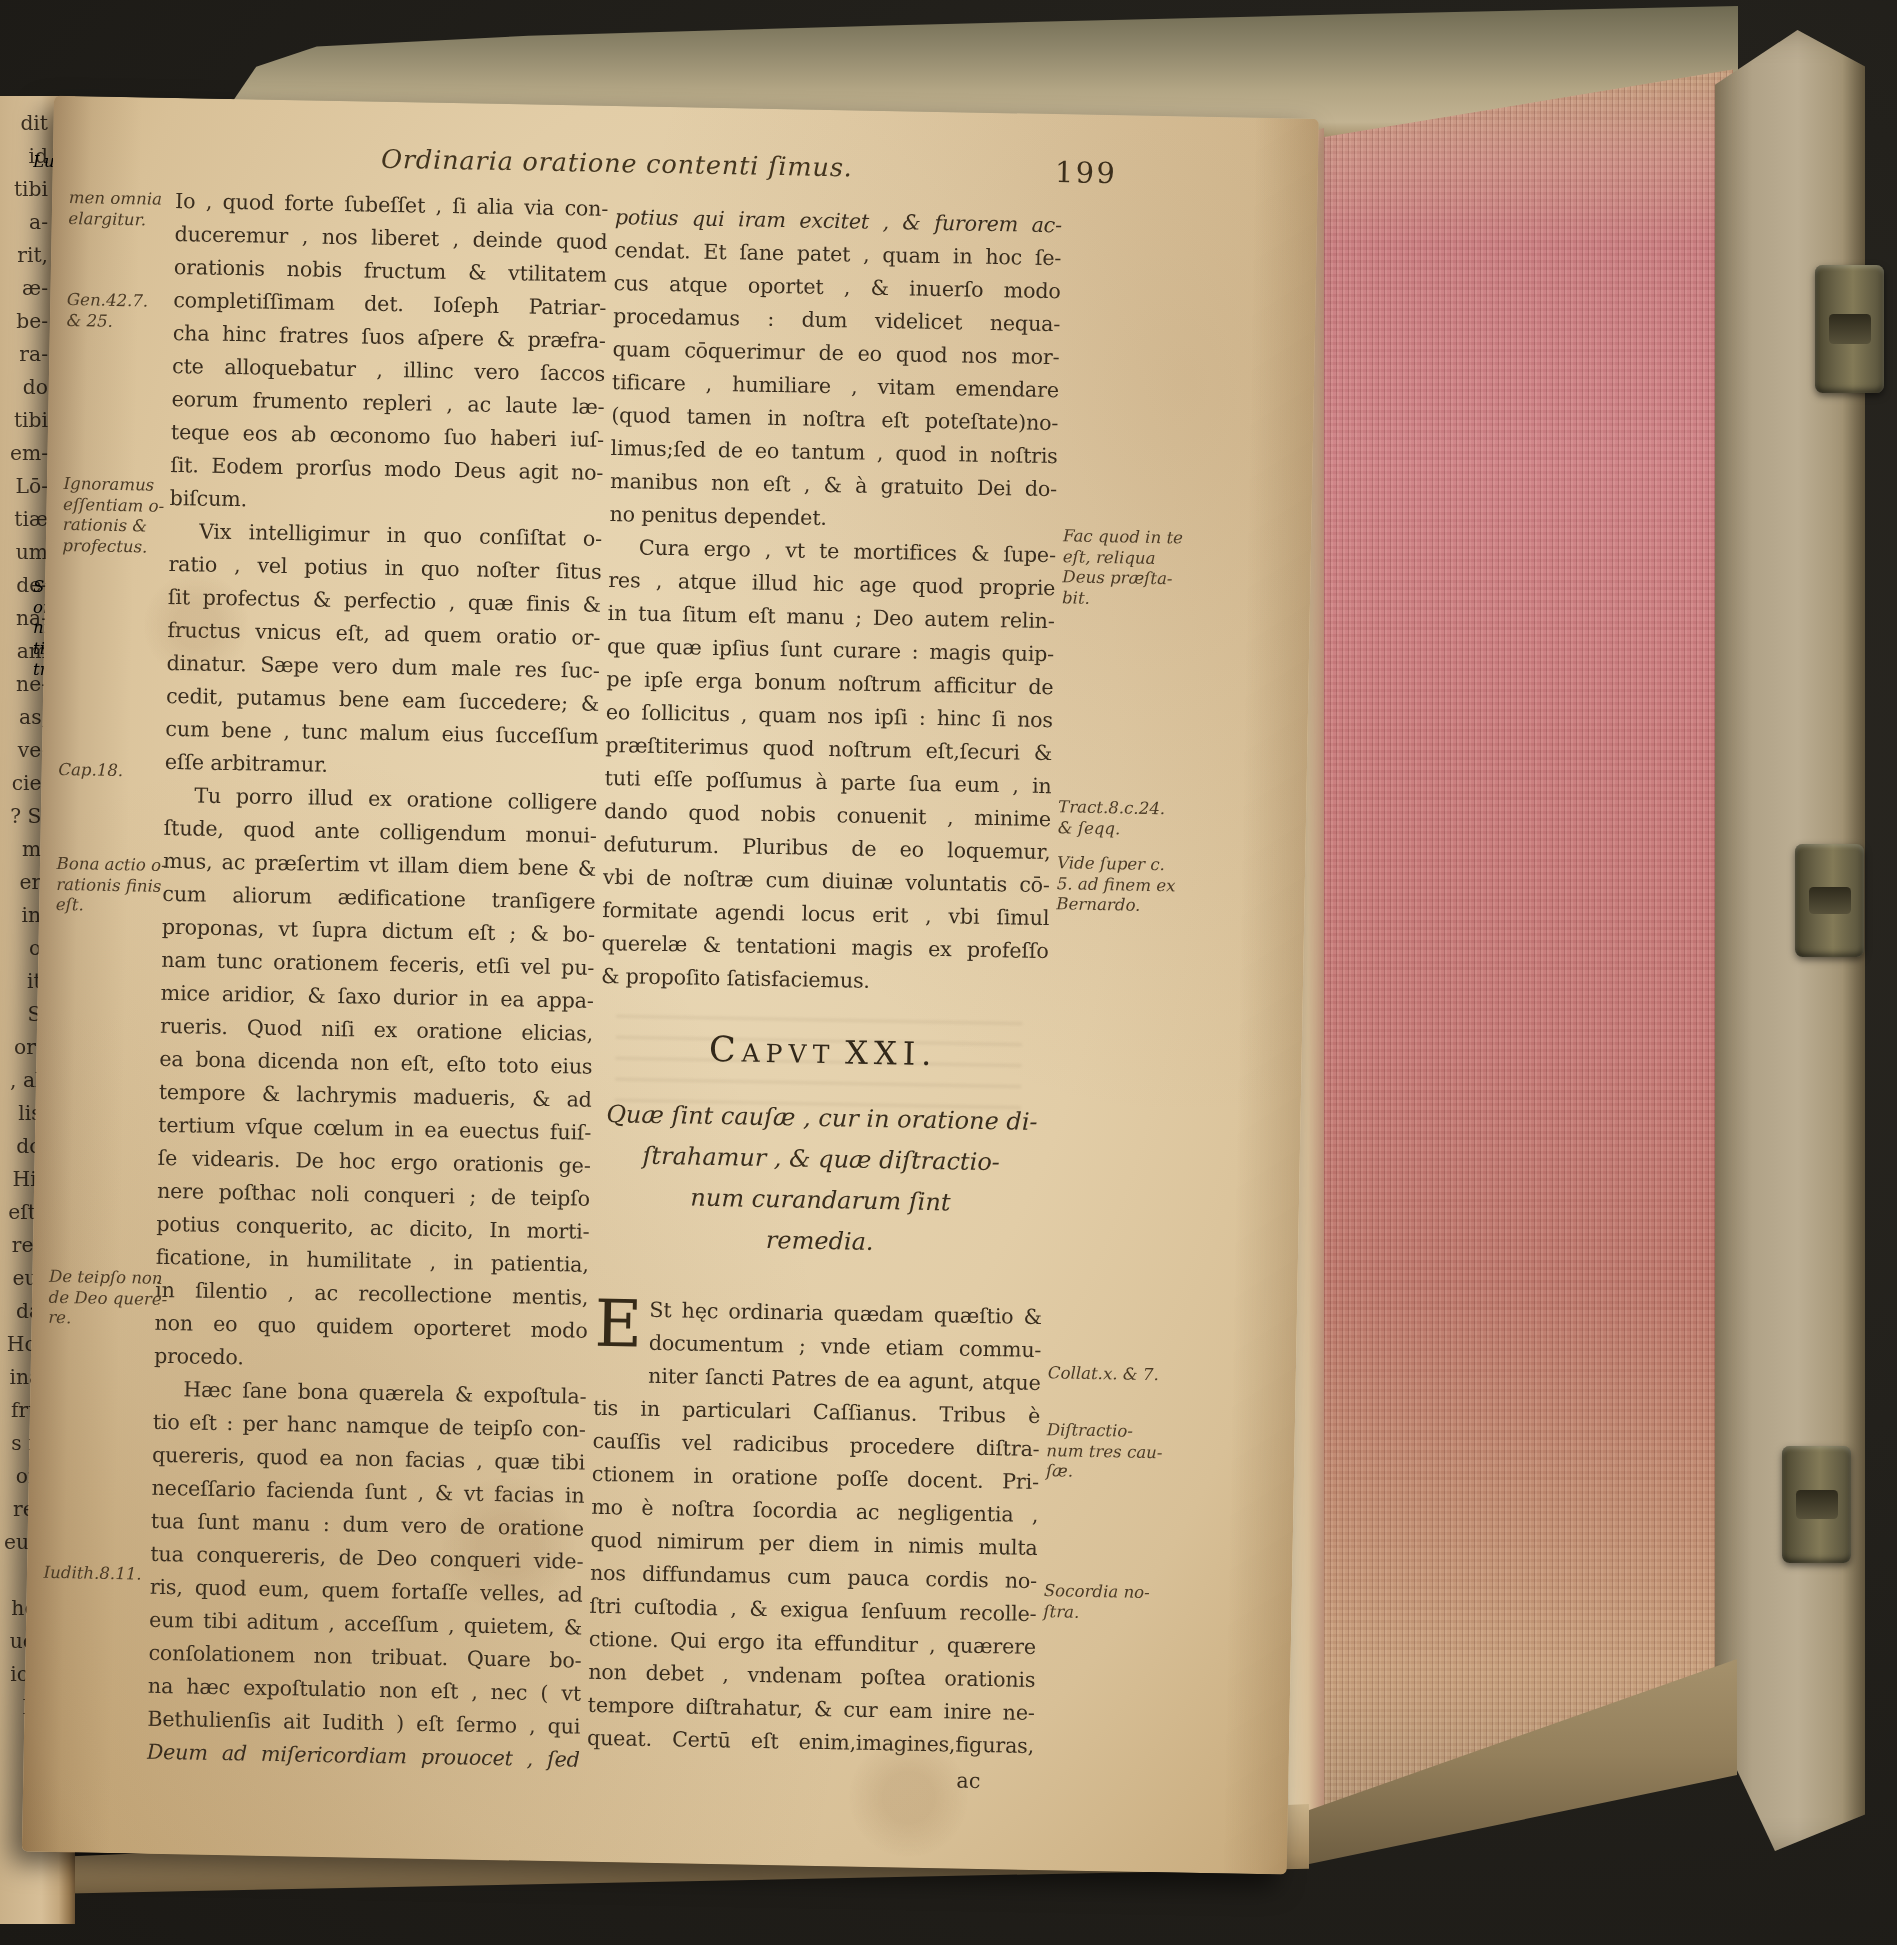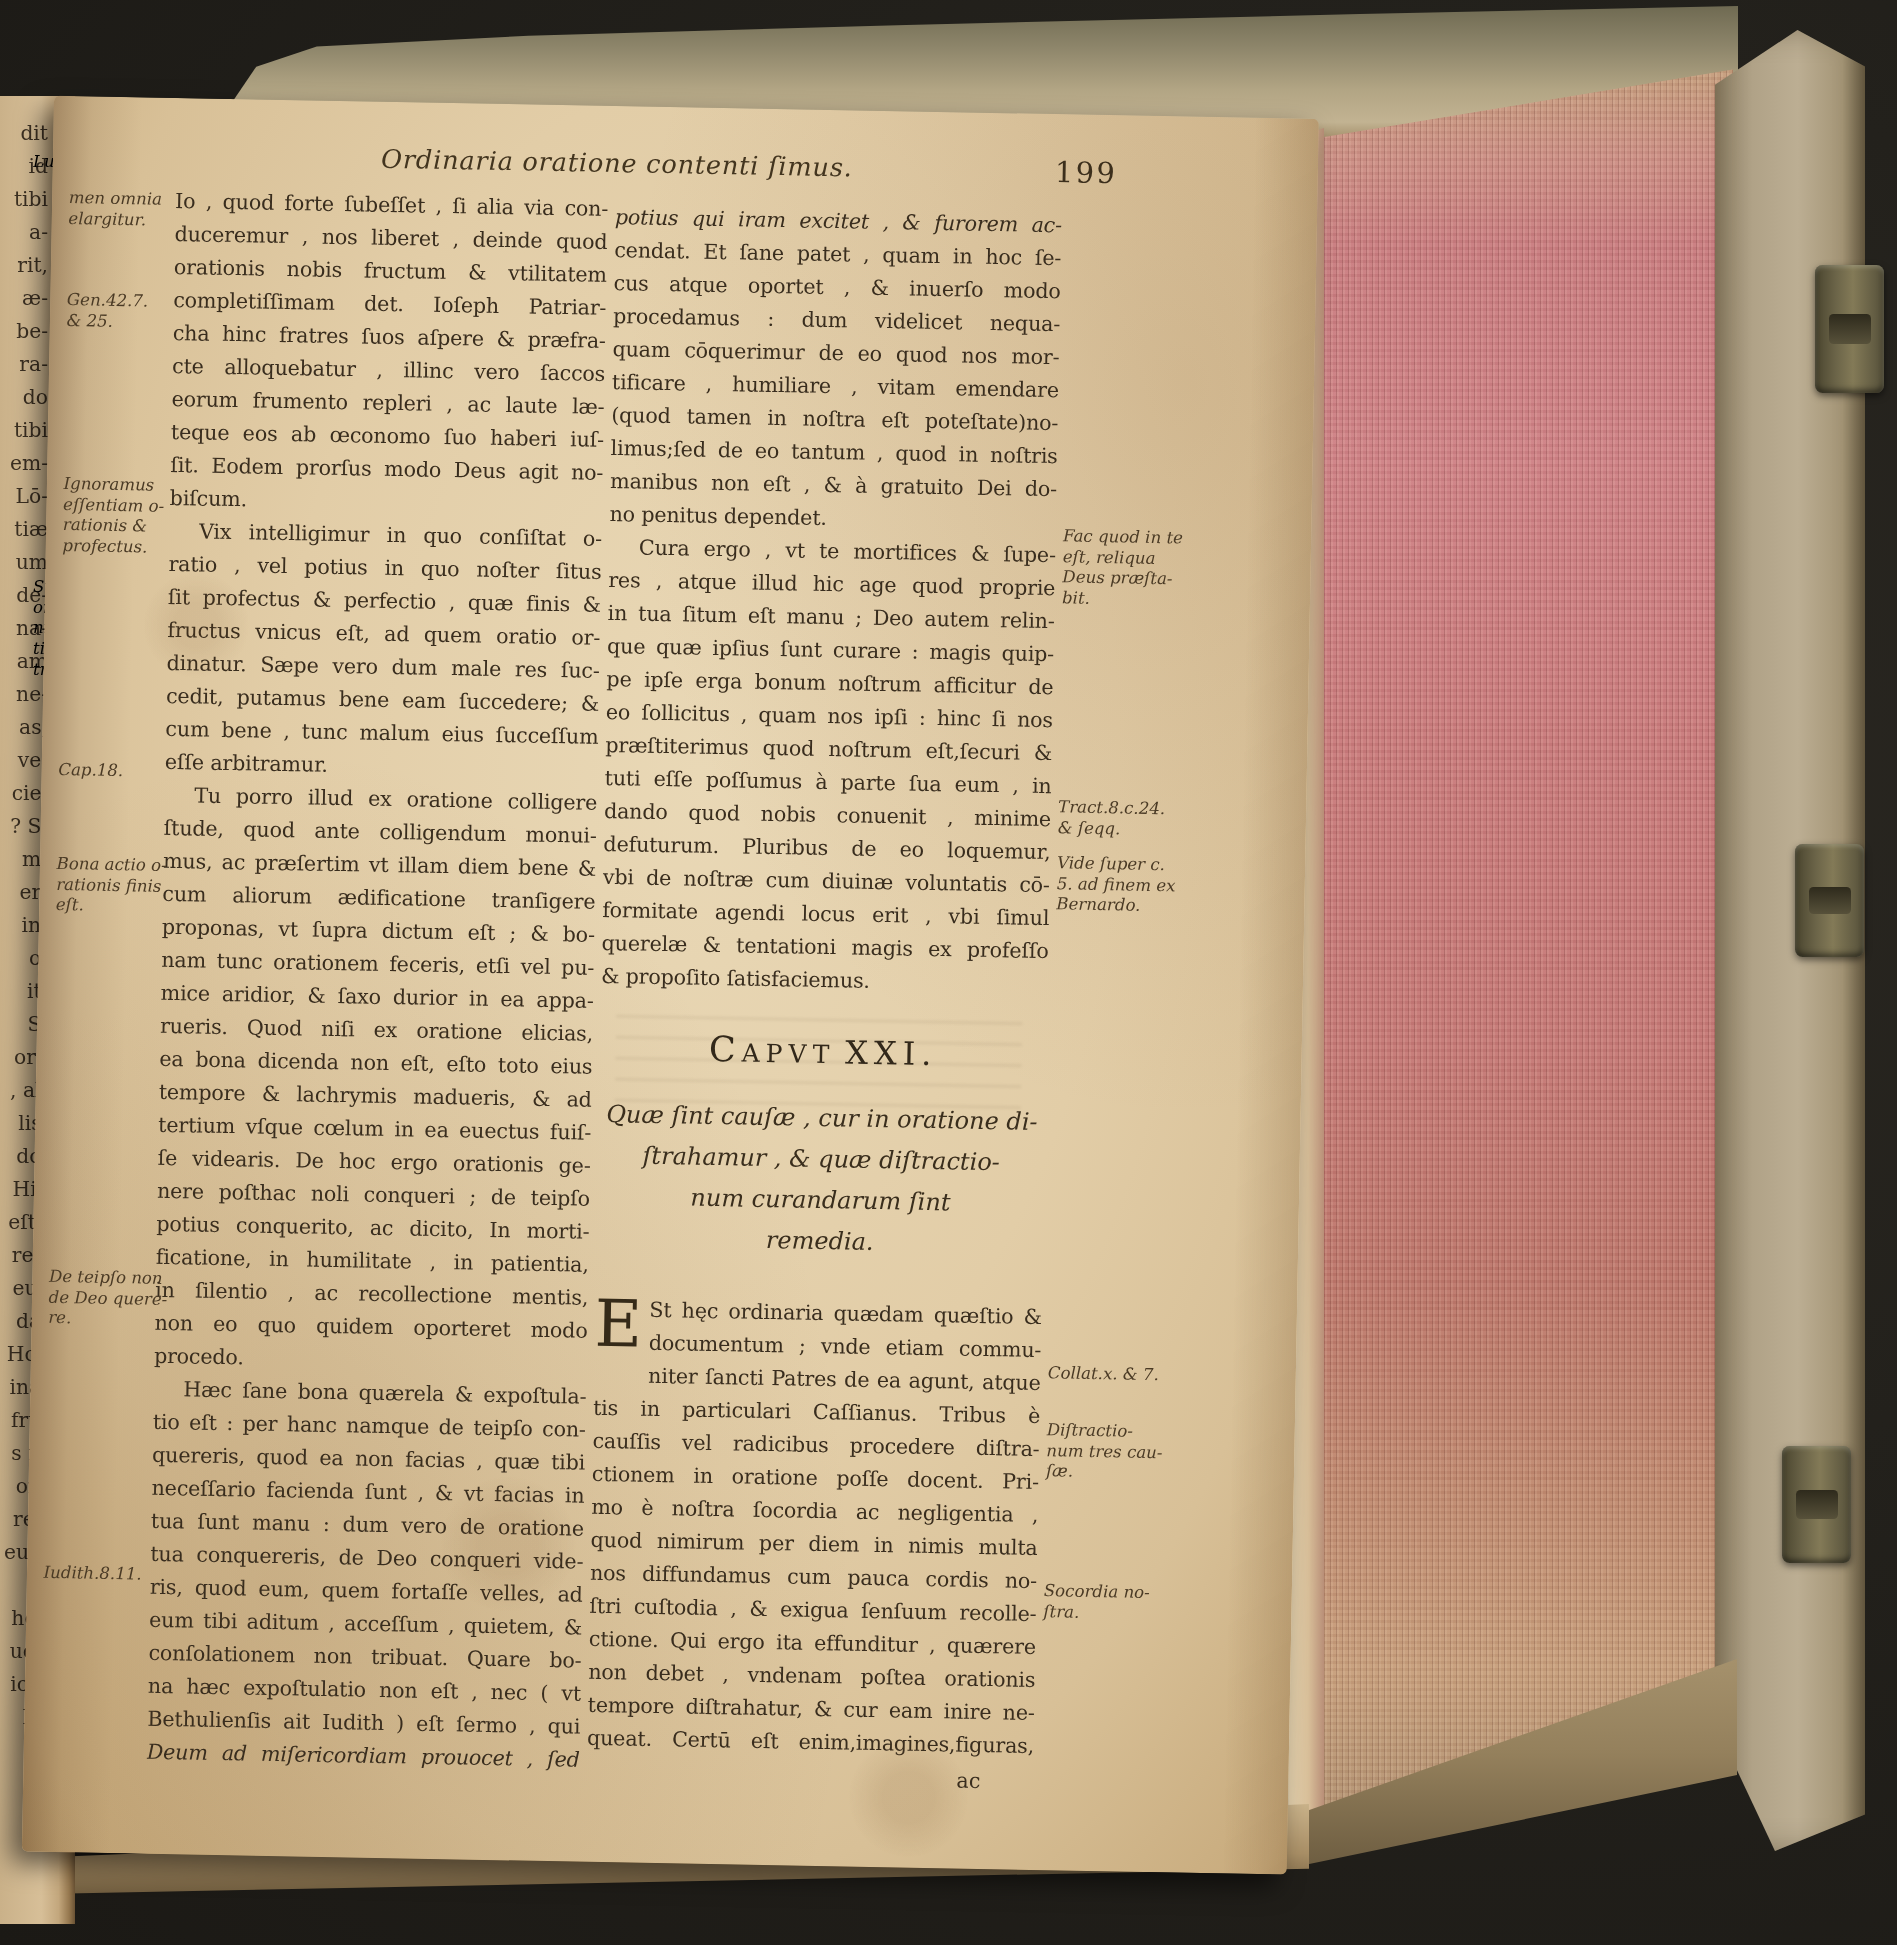--- a/index.html
+++ b/index.html
@@ -54,21 +54,21 @@
     background:linear-gradient(90deg,#4a452f 0%,#6b6448 30%,#837a57 55%,#55503a 100%);
     box-shadow:inset 0 2.3px 4.5px rgba(255,255,230,.25), inset 0 -3px 6px rgba(0,0,0,.55), 0 3px 7.5px rgba(0,0,0,.5);
   }
   .clasp:after{content:"";position:absolute;left:13.5px;top:38%;width:42px;height:24%;
     background:linear-gradient(180deg,#2e2a1c,#57513a);border-radius:4.5px;}
   
   .prev-page{
     position:absolute;left:0;top:96px;width:75px;height:1828px;
     background:linear-gradient(90deg,#cab189 0%,#d7bf98 55%,#c3a77d 78%,#96784f 92%,#6a5234 100%);
   }
-  .prev-frag{position:absolute;left:0;top:21px;width:48px;text-align:right;}
+  .prev-frag{position:absolute;left:0;top:11px;width:48px;text-align:right;}
   .fl{height:33px;line-height:33px;font-size:20.3px;color:#3c3022;white-space:nowrap;overflow:visible;}
   .gutter-note{position:absolute;left:33px;width:53px;overflow:hidden;font-style:italic;}
   .gutter-note .ml{white-space:nowrap;}
   
   .page{
     position:absolute;left:54px;top:105px;width:1265px;height:1756px;
     transform:rotate(1.05deg);transform-origin:40% 0;
     background:
       radial-gradient(ellipse at 20% 85%, rgba(140,105,60,.22) 0%, rgba(0,0,0,0) 40%),
       radial-gradient(ellipse at 90% 15%, rgba(150,110,70,.18) 0%, rgba(0,0,0,0) 35%),

